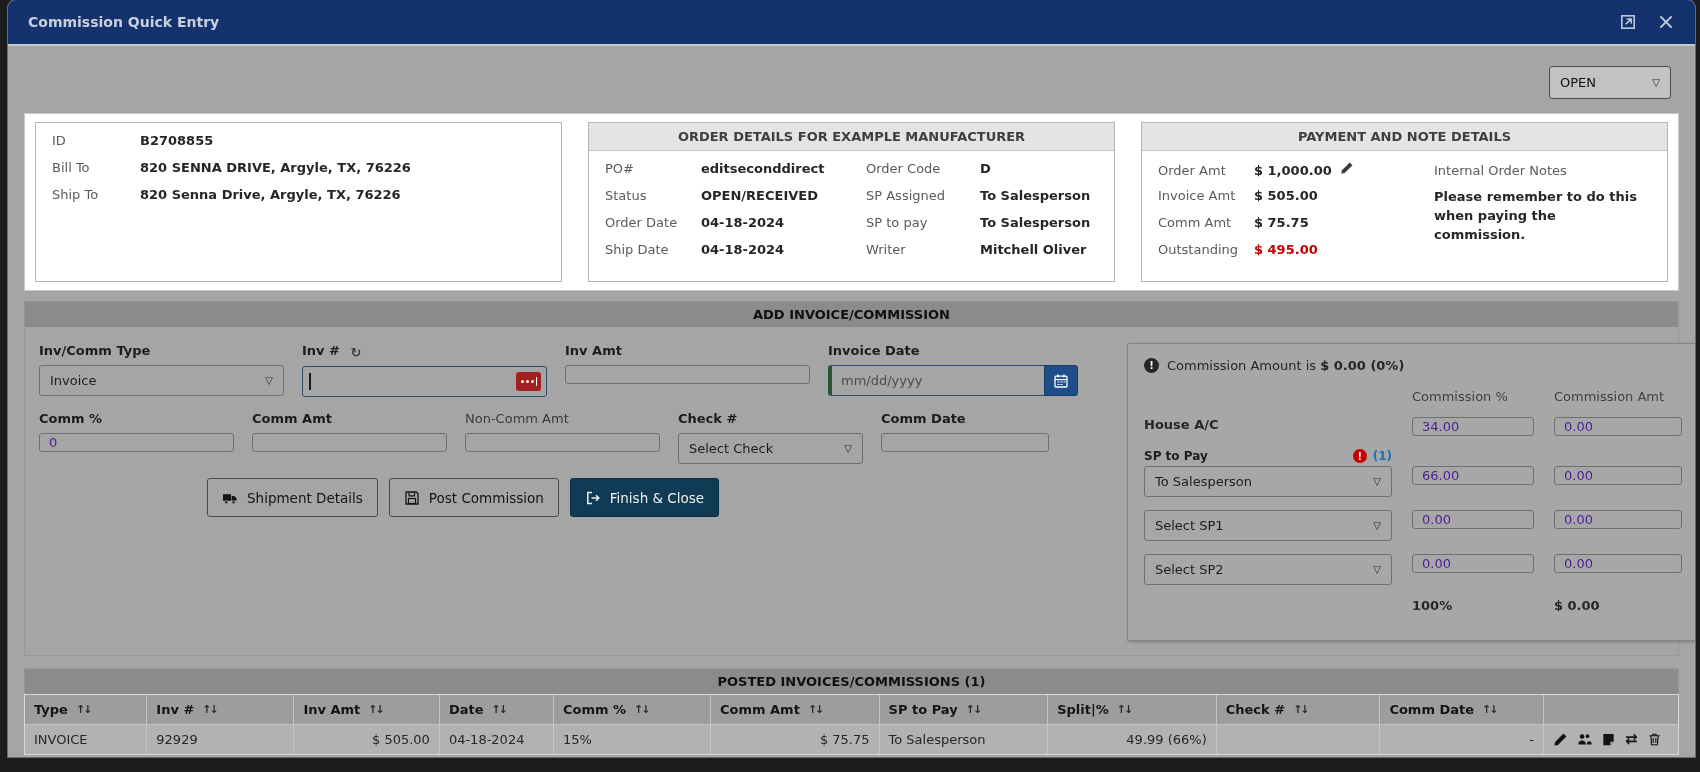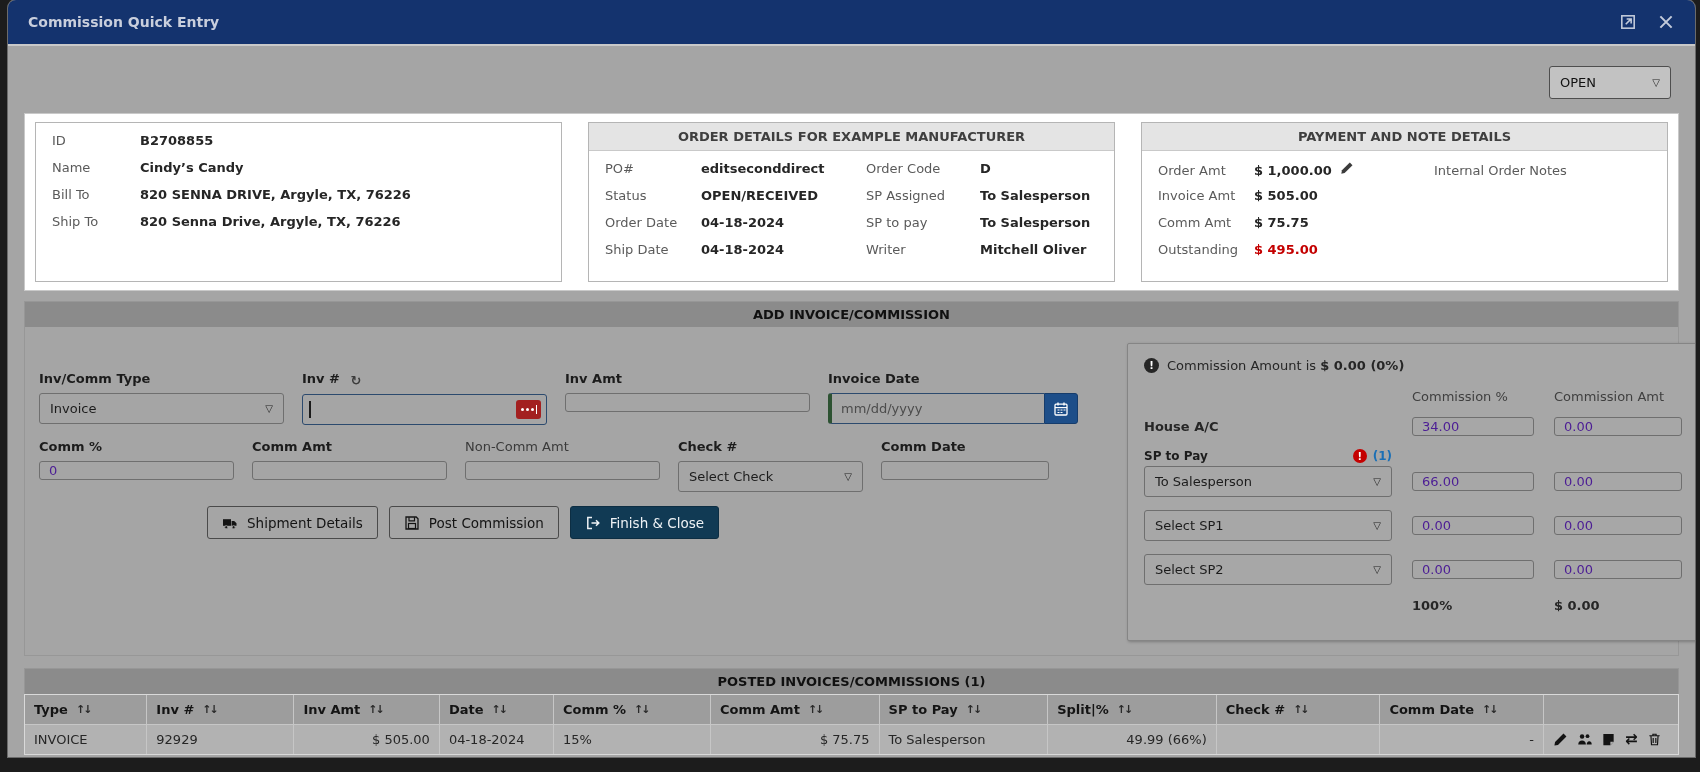--- a/index.html
+++ b/index.html
@@ -57,21 +57,21 @@
   .red { color: #c40000 !important; }
   .mini-icon { width: 14px; height: 14px; display: inline-block; vertical-align: -2px; margin-left: 8px; color: #3c3c3c; cursor: pointer; }
   .mini-icon svg { width: 100%; height: 100%; }
   
   .section-bar {
     background: #8b8b8b; text-align: center; font-weight: bold; color: #101010;
     padding: 5px 0; font-size: 13px; border: 1px solid #979797; border-bottom: none;
   }
   .add-wrap { margin-top: 10px; }
   .add-body { border: 1px solid #979797; border-top: none; padding: 16px 18px 14px 14px; display: flex; gap: 16px; }
-  .form-left { width: 1072px; flex: 0 0 auto; margin-top: 28px; }
+  .form-left { width: 1072px; flex: 0 0 auto; }
   .f-row { display: flex; gap: 18px; margin-bottom: 14px; }
   .f-group { display: flex; flex-direction: column; }
   .f-label { font-weight: bold; color: #1c1c1c; margin-bottom: 7px; }
   .f-label.dim { font-weight: normal; color: #3a3a3a; }
   .inp {
     height: 19px; border: 1px solid #6f6f6f; border-radius: 3px; background: transparent;
     padding: 0 9px; font-size: 13px; color: #4c1d95; width: 100%;
     font-family: inherit;
   }
   .dd {
@@ -104,39 +104,39 @@
   }
   .cal-btn svg { width: 16px; height: 16px; }
   .notes-btn-row { display: flex; align-items: flex-end; }
   .notes-col .f-label { margin-bottom: 7px; }
   .notes-area {
     width: 400px; height: 112px; border: 1px solid #6f6f6f; border-radius: 2px;
     background: transparent; resize: both; font-family: inherit; font-size: 13px; padding: 6px;
   }
   .btn-row { display: flex; gap: 11px; margin-left: 168px; margin-bottom: 2px; }
   .btn {
-    height: 33px; display: flex; align-items: center; gap: 9px; padding: 12px 14px;
+    height: 39px; display: flex; align-items: center; gap: 9px; padding: 12px 14px;
     border: 1px solid #4a4a4a; border-radius: 3px; background: transparent; cursor: pointer;
     font-size: 13.5px; color: #141414; font-family: inherit;
   }
   .btn svg { width: 16px; height: 16px; }
   .btn.primary { background: #113a54; border-color: #0d2e43; color: #eef2f5; }
   
   .comm-panel {
     flex: 1; border: 1px solid #858585; background: #a7a7a7; border-radius: 2px;
     padding: 14px 16px; box-shadow: 1px 1px 3px rgba(0,0,0,.25);
   }
   .comm-info { display: flex; align-items: center; gap: 8px; margin-bottom: 16px; }
   .info-circ {
     width: 15px; height: 15px; border-radius: 50%; background: #262626; color: #fff;
     font-size: 10px; font-weight: bold; display: inline-flex; align-items: center; justify-content: center;
     flex: 0 0 auto;
   }
   .info-circ.redbg { background: #c40000; width: 14px; height: 14px; }
-  .comm-grid-row { display: flex; gap: 20px; align-items: center; margin-bottom: 13px; }
+  .comm-grid-row { display: flex; gap: 20px; align-items: flex-start; margin-bottom: 13px; }
   .cg-label { width: 248px; flex: 0 0 auto; }
   .cg-pct { width: 122px; flex: 0 0 auto; }
   .cg-amt { width: 128px; flex: 0 0 auto; }
   .col-hd { color: #3f3f3f; }
   .bold { font-weight: bold; }
   .sp-label-row { display: flex; align-items: center; justify-content: space-between; width: 248px; margin-bottom: 3px; }
   .sp-label-row .lbl { font-weight: bold; font-size: 12px; color: #1c1c1c; }
   .badge-blue { color: #1a6fb5; font-weight: bold; font-size: 12px; margin-left: 6px; cursor: pointer; }
   .sp-icons { display: flex; align-items: center; }
   .totals { margin-top: 4px; }
@@ -192,24 +192,20 @@
 
     <div class="panels-band">
 
       <div class="panel">
         <div class="panel-bd">
           <div class="kv-row">
             <span class="kv-label">ID</span>
             <span class="kv-value">B2708855</span>
           </div>
           <div class="kv-row">
-            <span class="kv-label">Name</span>
-            <span class="kv-value">Cindy’s Candy</span>
-          </div>
-          <div class="kv-row">
             <span class="kv-label">Bill To</span>
             <span class="kv-value">820 SENNA DRIVE, Argyle, TX, 76226</span>
           </div>
           <div class="kv-row">
             <span class="kv-label">Ship To</span>
             <span class="kv-value">820 Senna Drive, Argyle, TX, 76226</span>
           </div>
         </div>
       </div>
 
@@ -262,20 +258,21 @@
                 <span class="kv-label">Comm Amt</span>
                 <span class="kv-value">$ 75.75</span>
               </div>
               <div class="kv-row">
                 <span class="kv-label">Outstanding</span>
                 <span class="kv-value red">$ 495.00</span>
               </div>
             </div>
             <div class="pay-notes">
               <div class="notes-label">Internal Order Notes</div>
+              <div class="notes-text">Please remember to do this when paying the commission.</div>
             </div>
           </div>
         </div>
       </div>
     </div>
 
     <div class="add-wrap">
       <div class="section-bar">ADD INVOICE/COMMISSION</div>
       <div class="add-body">
 

